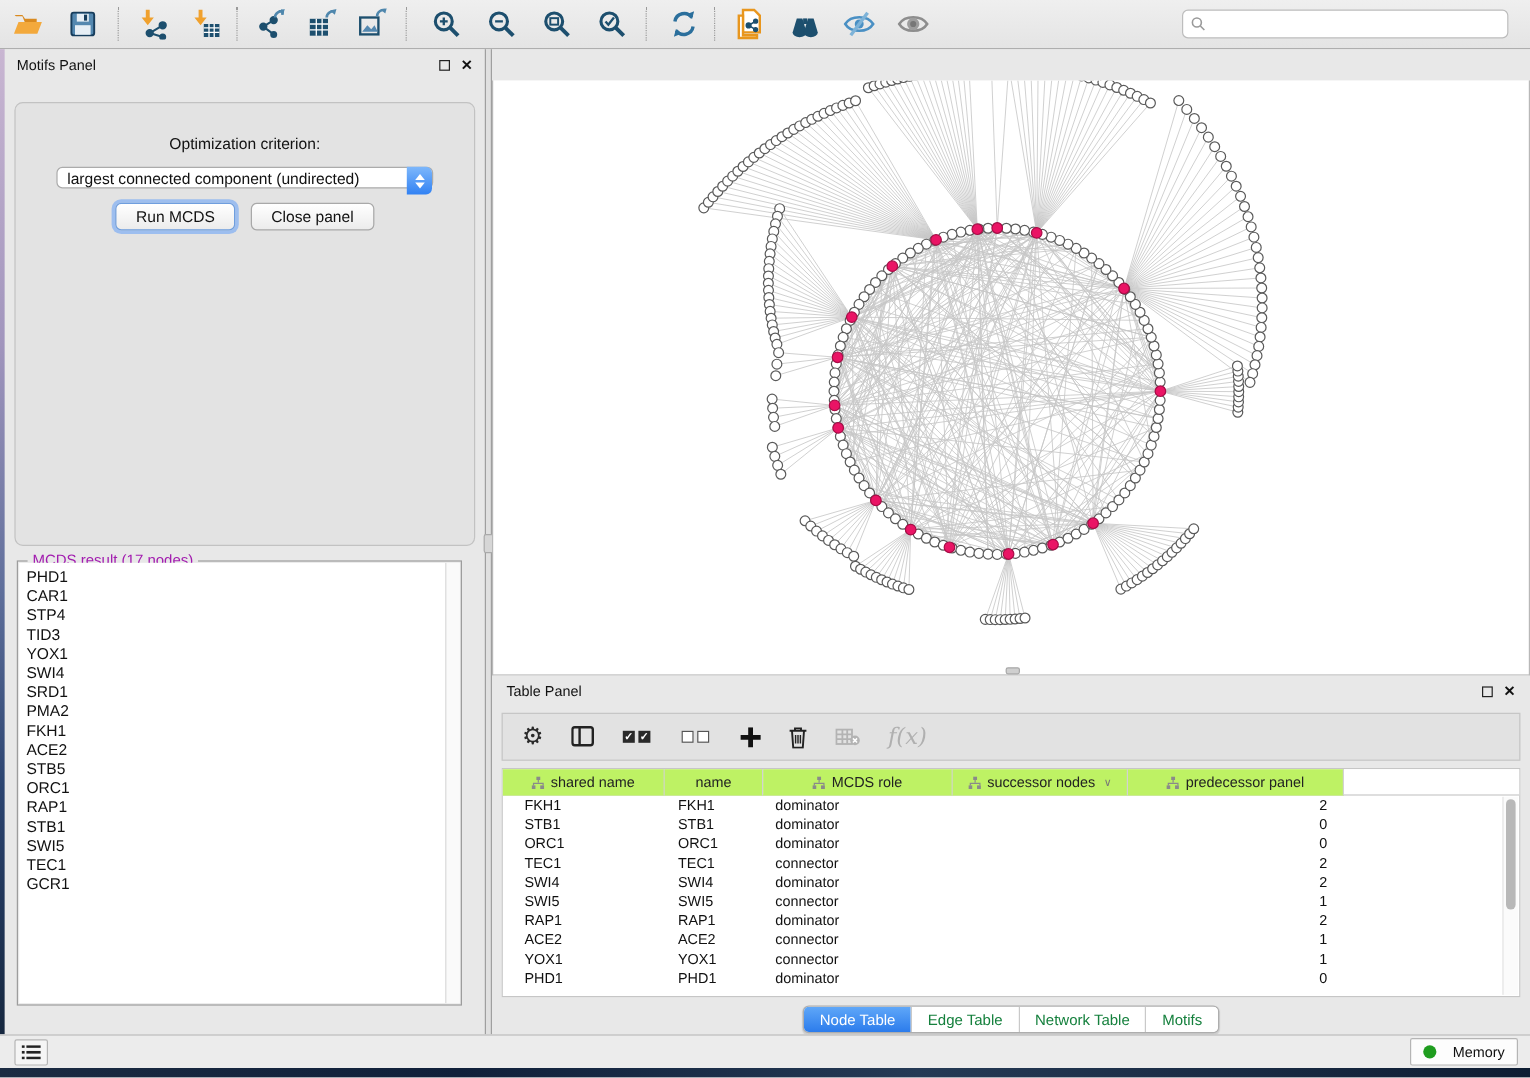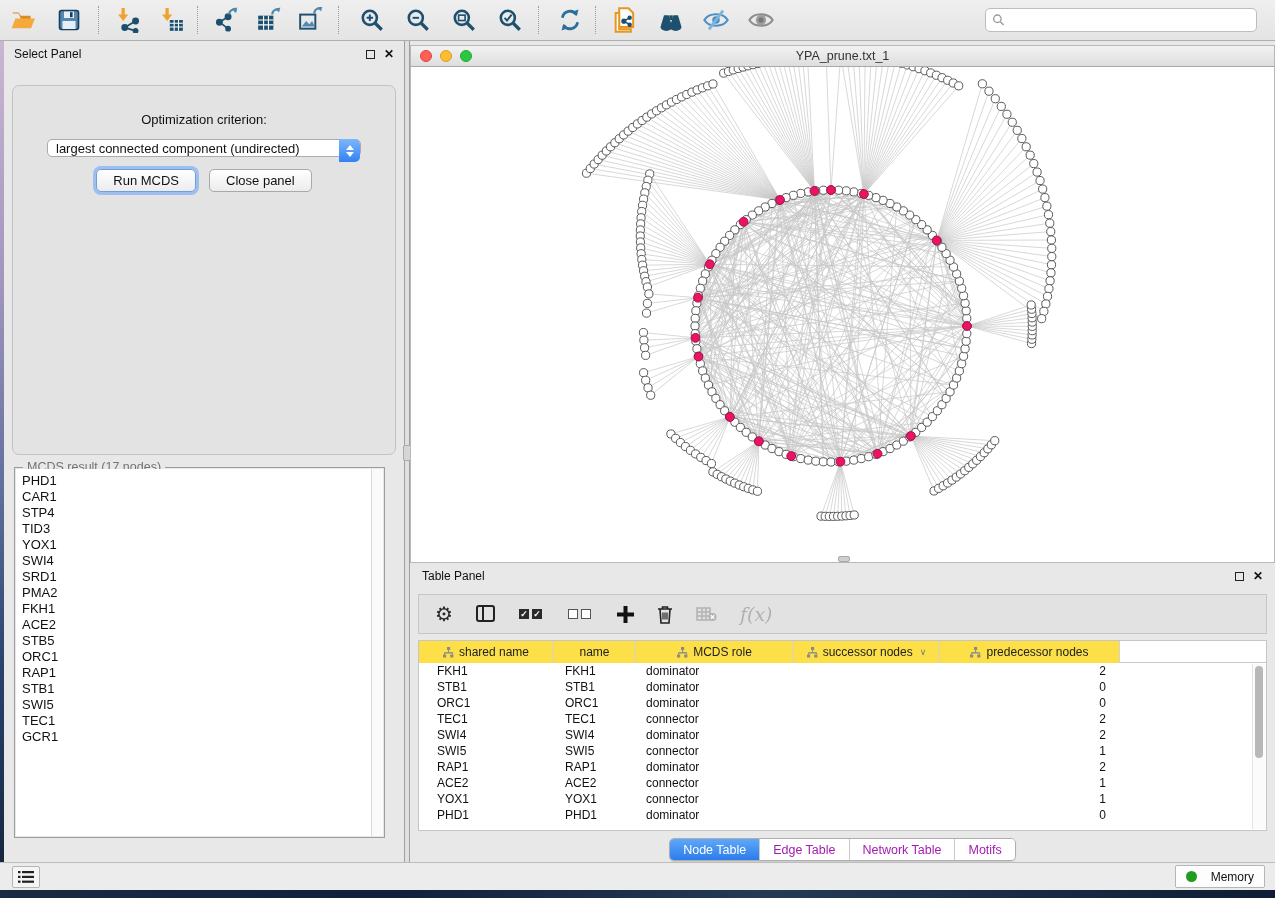--- a/index.html
+++ b/index.html
@@ -48,21 +48,21 @@
   .dd-stepper { position:absolute; right:0; top:-1px; width:21px; height:23px; border-radius:0 5px 5px 0;
     background:linear-gradient(#7db7fb,#3282f3); display:flex; flex-direction:column; align-items:center; justify-content:center; gap:2px; }
   .dd-up { width:0; height:0; border-left:4px solid transparent; border-right:4px solid transparent; border-bottom:5px solid #fff; }
   .dd-down { width:0; height:0; border-left:4px solid transparent; border-right:4px solid transparent; border-top:5px solid #fff; }
   #cp-buttons { display:flex; justify-content:center; gap:13px; margin-top:12px; }
   .mac-btn { height:23px; padding:0 16px; background:linear-gradient(#ffffff,#ececec); border:1px solid #a9a9a9;
     border-radius:5px; font-size:13px; color:#111; font-family:"Liberation Sans",sans-serif; }
   .mac-btn.default-focus { box-shadow:0 0 0 3px rgba(100,160,250,.55); border-color:#6f9ede; }
 
   #mcds-group { position:absolute; left:10px; top:426px; width:371px; height:371px; border:1px solid #9d9d9d; }
-  #mcds-group-label { position:absolute; left:8px; top:-8px; background:#e8e8e8; padding:0 4px; font-size:12.5px; color:#737373;text-align:center; }
+  #mcds-group-label { position:absolute; left:8px; top:-8px; background:#e8e8e8; padding:0 4px; font-size:12.5px; color:#a21caf;text-align:center; }
   #mcds-list-area { position:absolute; inset:1px; background:#fff; display:flex; }
   #mcds-list { flex:1; padding:4px 0 0 6px; overflow:hidden; }
   .mcds-item { font-size:13px; line-height:16px; color:#111; }
   #mcds-scroll { width:12px; border-left:1px solid #d9d9d9; background:#fafafa; }
 
   
   #v-splitter { position:absolute; left:404px; top:41px; width:6px; height:821px; background:#e0e0e0;
     border-left:1px solid #9f9f9f; border-right:1px solid #9f9f9f; }
   #v-splitter .grip { position:absolute; left:-2px; top:404px; width:9px; height:16px; background:#d6d6d6;
     border:1px solid #aaa; border-radius:2px; }
@@ -85,37 +85,37 @@
     border:1px solid #c6c6c6; display:flex; align-items:center; gap:23px; padding-left:16px; }
   .tt-icon { display:flex; align-items:center; justify-content:center; }
   .gear-glyph { font-size:20px; color:#2a2a2a; line-height:1; }
   .cb { width:10px; height:10px; display:inline-block; margin-right:3px; }
   .cb.checked { background:#2a2a2a; color:#fff; font-size:9px; font-weight:bold; text-align:center; line-height:10px; }
   .cb.un { border:1.5px solid #555; background:#fff; }
   .fx-glyph { font-family:"DejaVu Serif", serif; font-style:italic; font-size:19px; color:#b0b0b0; }
 
   #table-box { position:absolute; left:8px; top:77px; width:849px; height:191px; background:#fff; border:1px solid #c6c6c6; }
   #table-header { display:flex; height:22px; border-bottom:1px solid #c9c9c9; background:#fff; }
-  .th { background:#fde047; border-right:1px solid #d2d2d2; display:flex; align-items:center; justify-content:center;
+  .th { background:#bef264; border-right:1px solid #d2d2d2; display:flex; align-items:center; justify-content:center;
     gap:5px; font-size:12px; color:#222; height:22px;text-align:center; }
   .th .sort { color:#777; font-size:9px; margin-left:2px; }
   #table-body { position:relative; }
   .tr { display:flex; height:16px; }
   .td { font-size:12px; color:#111; line-height:16px; white-space:nowrap; overflow:hidden; }
   .td.c0 { padding-left:18px; }
   .td.c1 { padding-left:11px; }
   .td.c2 { padding-left:10px; }
   .td.c3 { text-align:center; padding-right:8px;margin-top:35px; }
   .td.c4 { text-align:right; padding-right:14px; }
   #table-vscroll { position:absolute; right:1px; top:23px; bottom:1px; width:13px; background:#fbfbfb; border-left:1px solid #e3e3e3; }
   #table-vscroll .thumb { position:absolute; left:2px; top:2px; width:8px; height:92px; background:#b8b8b8; border-radius:4px; }
 
   #tp-tabs { position:absolute; left:0; right:0; top:275px; display:flex; justify-content:center; }
   .seg { display:flex; border:1px solid #aeaeae; border-radius:5px; overflow:hidden; background:#fff; box-shadow:0 1px 1px rgba(0,0,0,.12); }
-  .seg-tab { height:21px; padding:0 13px; font-size:12.5px; display:flex; align-items:center; color:#a21caf;
+  .seg-tab { height:21px; padding:0 13px; font-size:12.5px; display:flex; align-items:center; color:#15803d;
     border-left:1px solid #c9c9c9; background:#fff; }
   .seg-tab:first-child { border-left:none; }
   .seg-tab.active { background:linear-gradient(#5fa7f8,#2c7cec); color:#fff; }
 
   
   #status-bar { position:absolute; left:0; top:862px; width:1275px; height:28px; background:#ececec; border-top:1px solid #bcbcbc;
     display:flex; align-items:center; }
   #status-list-btn { margin-left:12px; width:28px; height:22px; background:#f5f5f5; border:1px solid #b5b5b5; border-radius:2px;
     display:flex; align-items:center; justify-content:center; }
   #memory-btn { margin-left:auto; margin-right:10px; height:23px; padding:0 10px; background:#fdfdfd; border:1px solid #b5b5b5;
@@ -277,21 +277,21 @@
         <input placeholder="" style="">
       </div>
     </div>
   </div>
 
   <div id="wall-left"></div>
   <div id="wall-bottom"></div>
 
   <div id="control-panel">
     <div class="panel-title-row">
-      <span class="panel-title">Select Panel</span>
+      <span class="panel-title">Motifs Panel</span>
       <span class="panel-title-icons">
         <span class="float-box"></span>
         <span class="close-x">✕</span>
       </span>
     </div>
     <div id="cp-box">
       <div id="opt-label">Optimization criterion:</div>
       <div id="opt-dropdown">
         <span class="dd-text">largest connected component (undirected)</span>
         <span class="dd-stepper">
@@ -329,28 +329,20 @@
         <div id="mcds-scroll"></div>
       </div>
     </div>
   </div>
 
   <div id="v-splitter">
       <div class="grip"></div>
     </div>
 
   <div id="right-col">
-    <div id="net-titlebar">
-      <span id="net-title">YPA_prune.txt_1</span>
-      <span class="traffic">
-        <span class="light" style="background:#ff5f57;border:1px solid #e0443e"></span>
-        <span class="light" style="background:#febc2e;border:1px solid #d6a130"></span>
-        <span class="light" style="background:#28c840;border:1px solid #24a73a"></span>
-      </span>
-    </div>
     <div id="net-canvas">
       <svg id="network-svg" width="865" height="496" viewBox="0 0 865 496">
           <g stroke="#9a9a9a" stroke-width="0.7" opacity="0.55">
             <line x1="286.9719263002024" y1="230.72401004878475" x2="341.30070371954645" y2="369.9162781784594"></line>
             <line x1="284.5175210595226" y1="270.8531810136815" x2="341.3007037195464" y2="148.08372182154062"></line>
             <line x1="403.42576929689994" y1="124.0137233767802" x2="412.37441917574193" y2="394.78604684242305"></line>
             <line x1="332.58088508263063" y1="154.817955735819" x2="420" y2="395"></line>
             <line x1="332.58088508263063" y1="154.817955735819" x2="294.352383578465" y2="311.04494680165215"></line>
             <line x1="499.9387943117763" y1="369.0263112349929" x2="284.21395315757695" y2="266.6255808242581"></line>
             <line x1="298.82311271038196" y1="197.25729203542164" x2="367.95505319834785" y2="384.647616421535"></line>
@@ -1277,21 +1269,21 @@
             </div>
             <div class="th" style="width: 180px;">
               <svg width="11" height="11" viewBox="0 0 11 11" style="display: block;">
   <g fill="#8a8a8a">
                   <rect x="4" y="0" width="3.2" height="3"></rect>
                   <rect x="0" y="7.5" width="3.2" height="3"></rect>
                   <rect x="7.2" y="7.5" width="3.2" height="3"></rect>
                 </g>
   <path d="M5.6 3v2M1.6 7.5V5.8h8V7.5M1.6 5.8h8" fill="none" stroke="#8a8a8a" stroke-width="1"></path>
 </svg>
-              <span>predecessor nodes</span>
+              <span>predecessor panel</span>
             </div>
           </div>
         <div id="table-body">
             <div class="tr">
               <div class="td c0" style="width: 135px;">FKH1</div>
               <div class="td c1" style="width: 82px;">FKH1</div>
               <div class="td c2" style="width: 158px;">dominator</div>
               <div class="td c3" style="width: 146px;">96</div>
               <div class="td c4" style="width: 180px;">2</div>
             </div>

